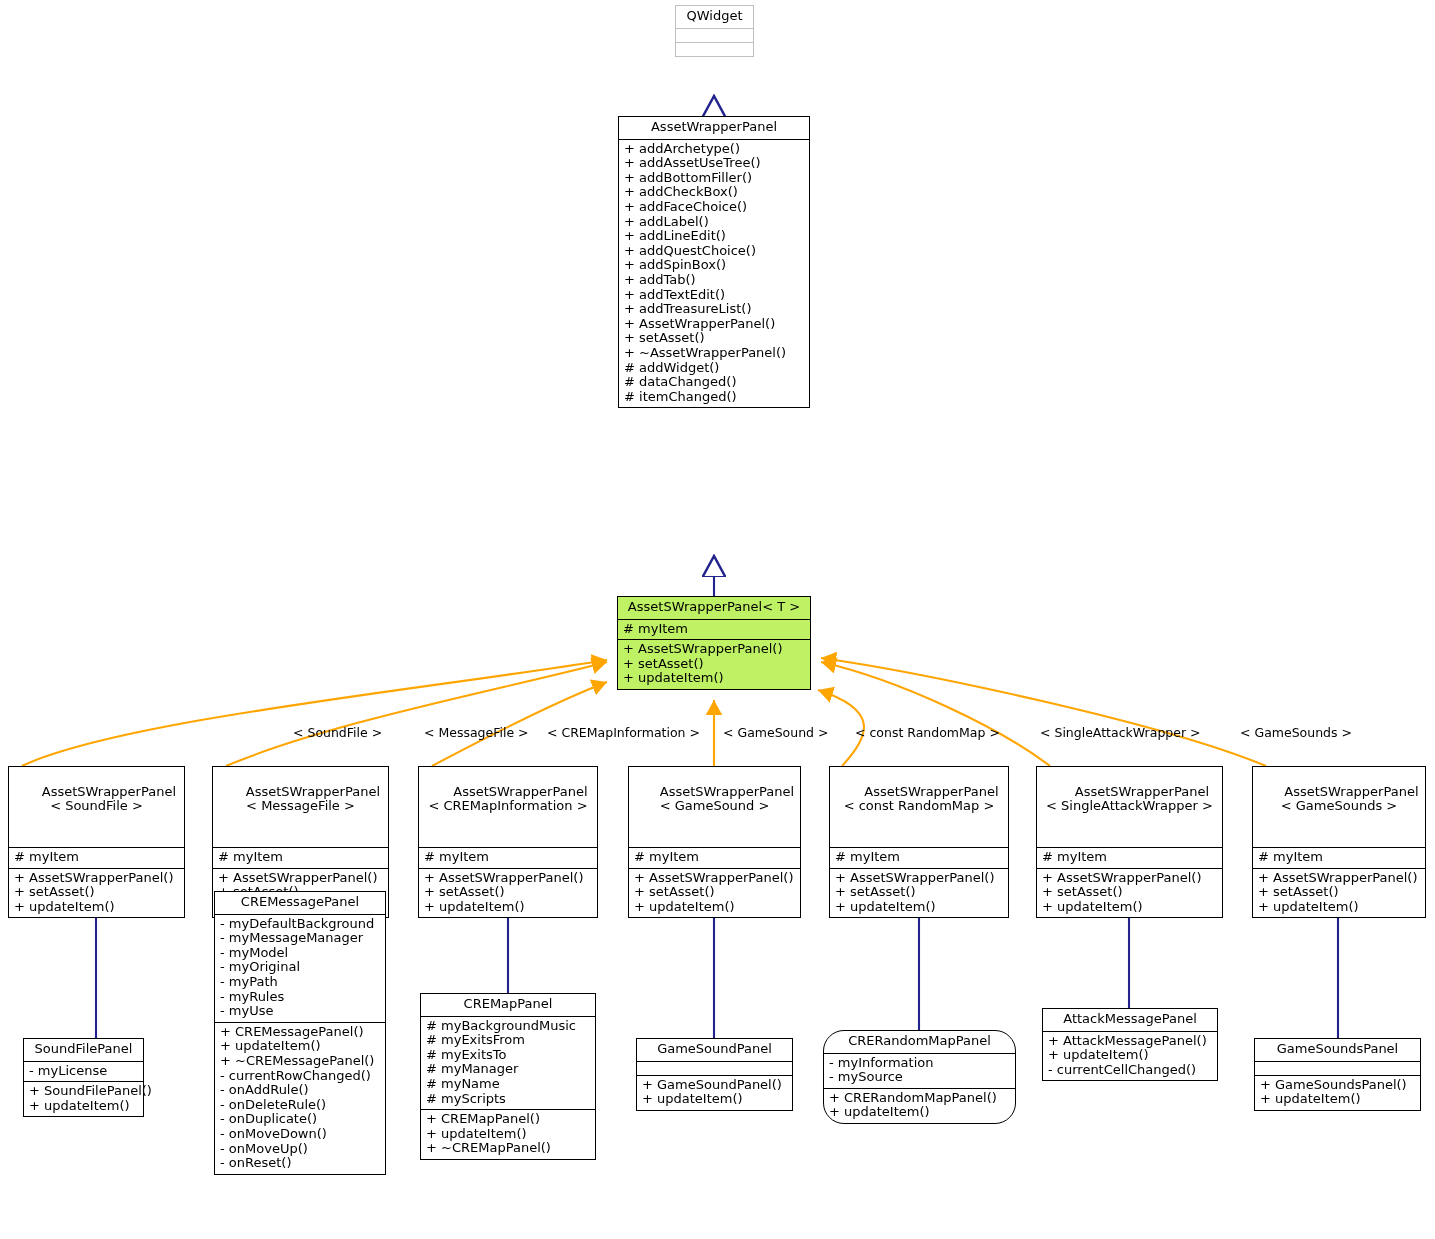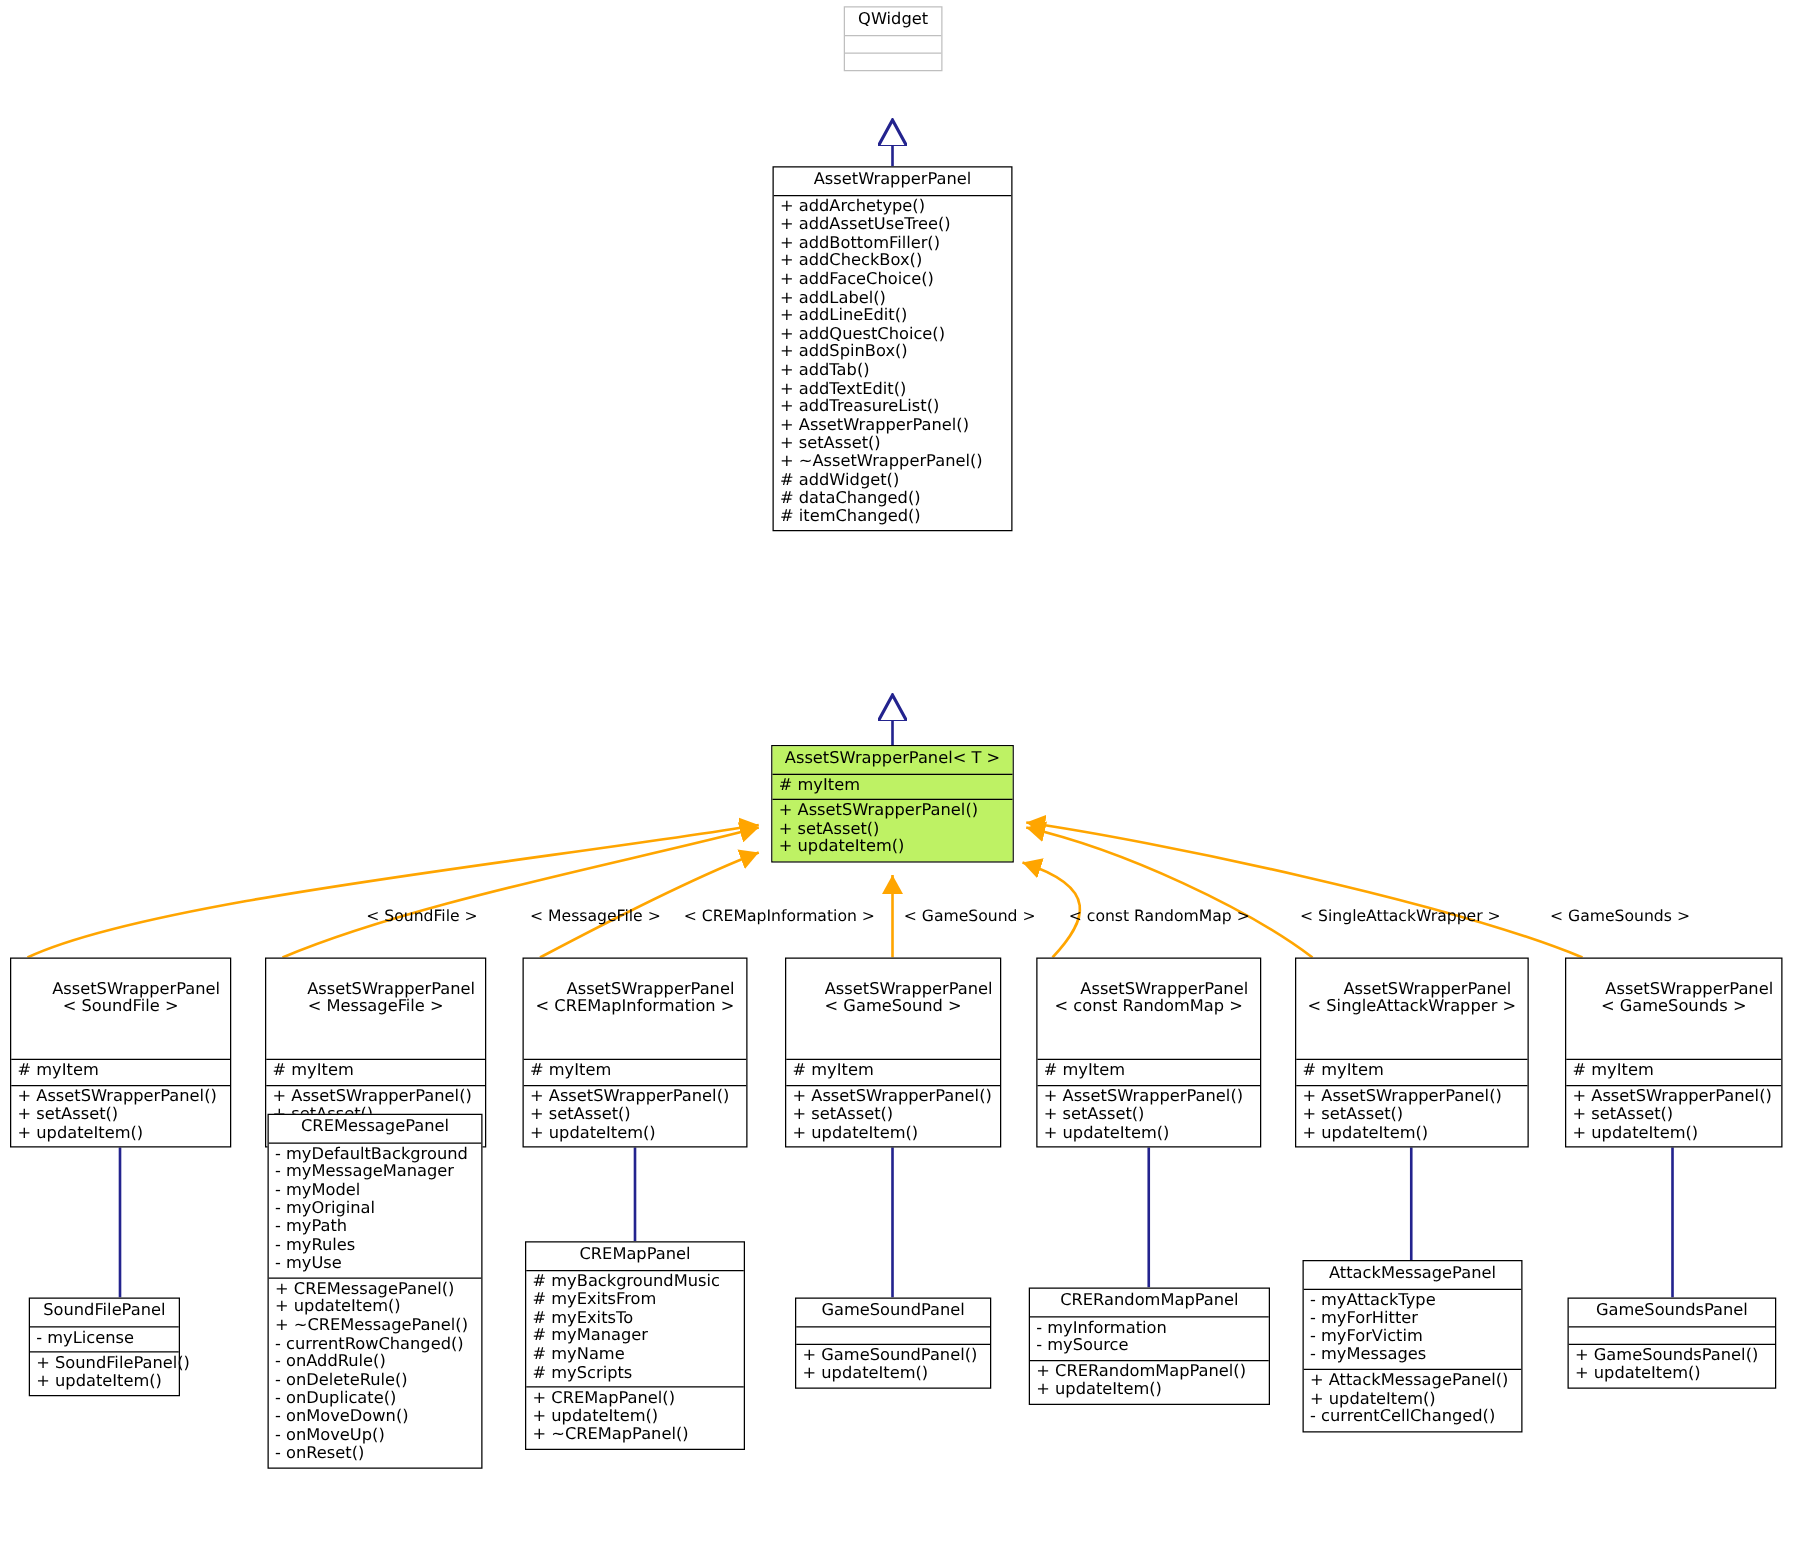--- a/index.html
+++ b/index.html
@@ -91,21 +91,21 @@
       <path d="M 1266 766 C 1160 722, 920 672, 821 658"></path>
     </g>
   </svg>
 
   <div class="node ext" style="left:675px; top:5px; width:79px;">
     <div class="sec title">QWidget</div>
     <div class="sec empty"></div>
     <div class="sec empty"></div>
   </div>
 
-  <div class="node" style="left:618px; top:133px; width:192px;">
+  <div class="node" style="left:618px; top:116px; width:192px;">
     <div class="sec title">AssetWrapperPanel</div>
     <div class="sec members"><div class="m">+ addArchetype()</div><div class="m">+ addAssetUseTree()</div><div class="m">+ addBottomFiller()</div><div class="m">+ addCheckBox()</div><div class="m">+ addFaceChoice()</div><div class="m">+ addLabel()</div><div class="m">+ addLineEdit()</div><div class="m">+ addQuestChoice()</div><div class="m">+ addSpinBox()</div><div class="m">+ addTab()</div><div class="m">+ addTextEdit()</div><div class="m">+ addTreasureList()</div><div class="m">+ AssetWrapperPanel()</div><div class="m">+ setAsset()</div><div class="m">+ ~AssetWrapperPanel()</div><div class="m"># addWidget()</div><div class="m"># dataChanged()</div><div class="m"># itemChanged()</div></div>
   </div>
 
   <div class="node current" style="left:617px; top:596px; width:194px;">
     <div class="sec title">AssetSWrapperPanel&lt; T &gt;</div>
     <div class="sec members"><div class="m"># myItem</div></div>
     <div class="sec members"><div class="m">+ AssetSWrapperPanel()</div><div class="m">+ setAsset()</div><div class="m">+ updateItem()</div></div>
   </div>
 
@@ -182,29 +182,28 @@
     <div class="sec members"><div class="m"># myBackgroundMusic</div><div class="m"># myExitsFrom</div><div class="m"># myExitsTo</div><div class="m"># myManager</div><div class="m"># myName</div><div class="m"># myScripts</div></div>
     <div class="sec members"><div class="m">+ CREMapPanel()</div><div class="m">+ updateItem()</div><div class="m">+ ~CREMapPanel()</div></div>
   </div>
 
   <div class="node" style="left:636px; top:1038px; width:157px;">
     <div class="sec title">GameSoundPanel</div>
     <div class="sec empty"></div>
     <div class="sec members"><div class="m">+ GameSoundPanel()</div><div class="m">+ updateItem()</div></div>
   </div>
 
-  <div class="node" style="left:823px; top:1030px; width:193px;">
+  <div class="node" style="left:823px; top:1030px; width:193px;border-radius:21px;">
     <div class="sec title">CRERandomMapPanel</div>
     <div class="sec members"><div class="m">- myInformation</div><div class="m">- mySource</div></div>
     <div class="sec members"><div class="m">+ CRERandomMapPanel()</div><div class="m">+ updateItem()</div></div>
   </div>
 
   <div class="node" style="left:1042px; top:1008px; width:176px;">
     <div class="sec title">AttackMessagePanel</div>
-    <div class="sec members"><div class="m">- myAttackType</div><div class="m">- myForHitter</div><div class="m">- myForVictim</div><div class="m">- myMessages</div></div>
     <div class="sec members"><div class="m">+ AttackMessagePanel()</div><div class="m">+ updateItem()</div><div class="m">- currentCellChanged()</div></div>
   </div>
 
   <div class="node" style="left:1254px; top:1038px; width:167px;">
     <div class="sec title">GameSoundsPanel</div>
     <div class="sec empty"></div>
     <div class="sec members"><div class="m">+ GameSoundsPanel()</div><div class="m">+ updateItem()</div></div>
   </div>
 
   <div class="tlabel" style="left:293px; top:725px;">&lt; SoundFile &gt;</div>

